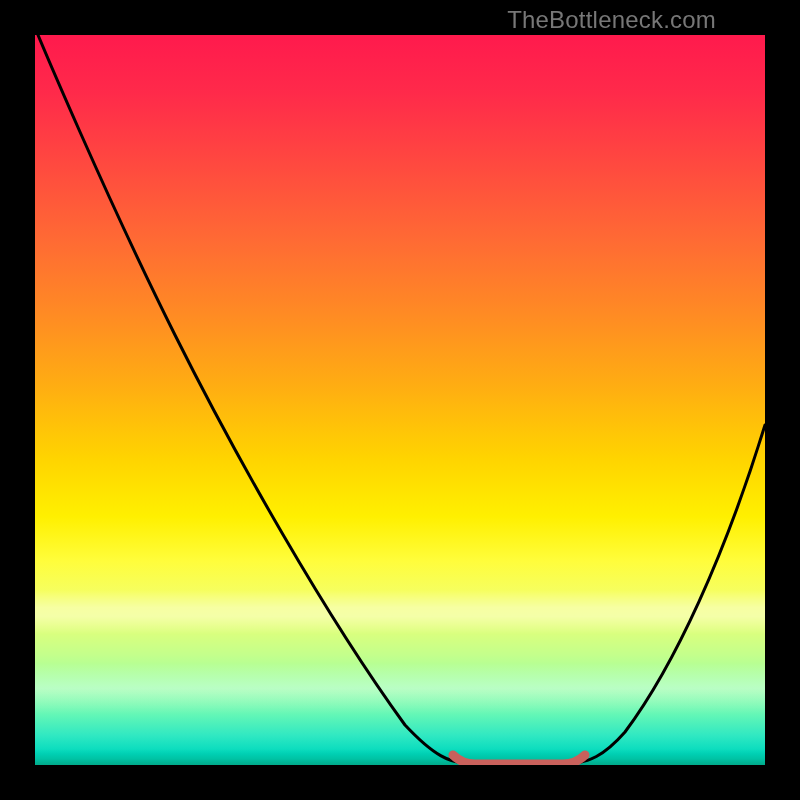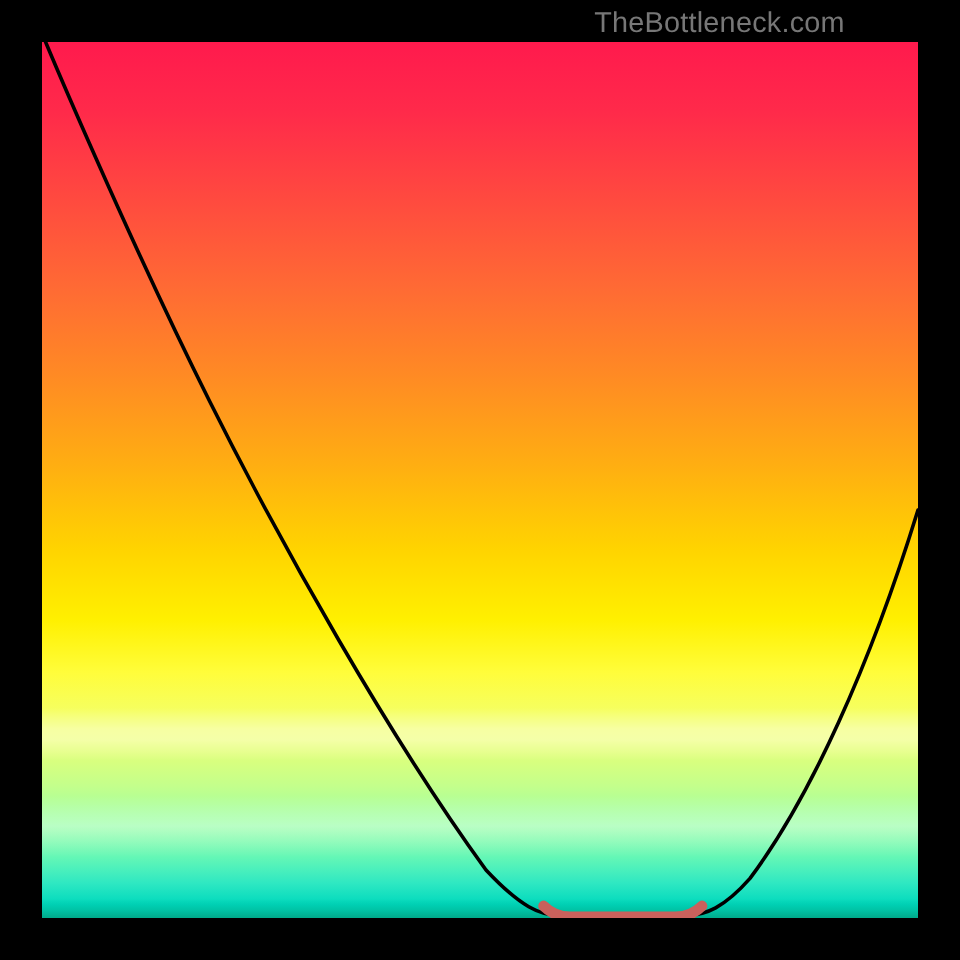--- a/index.html
+++ b/index.html
@@ -9,20 +9,21 @@
     height: 800px;
     background: #000;
     overflow: hidden;
     font-family: Arial, Helvetica, sans-serif;
   }
   .frame {
     position: relative;
     width: 724px;
     height: 800px;
     background: #000;
+    padding-left: 12px;
   }
   .plot-area {
     position: absolute;
     left: 35px;
     top: 35px;
     width: 730px;
     height: 730px;
     overflow: hidden;
   }
   

